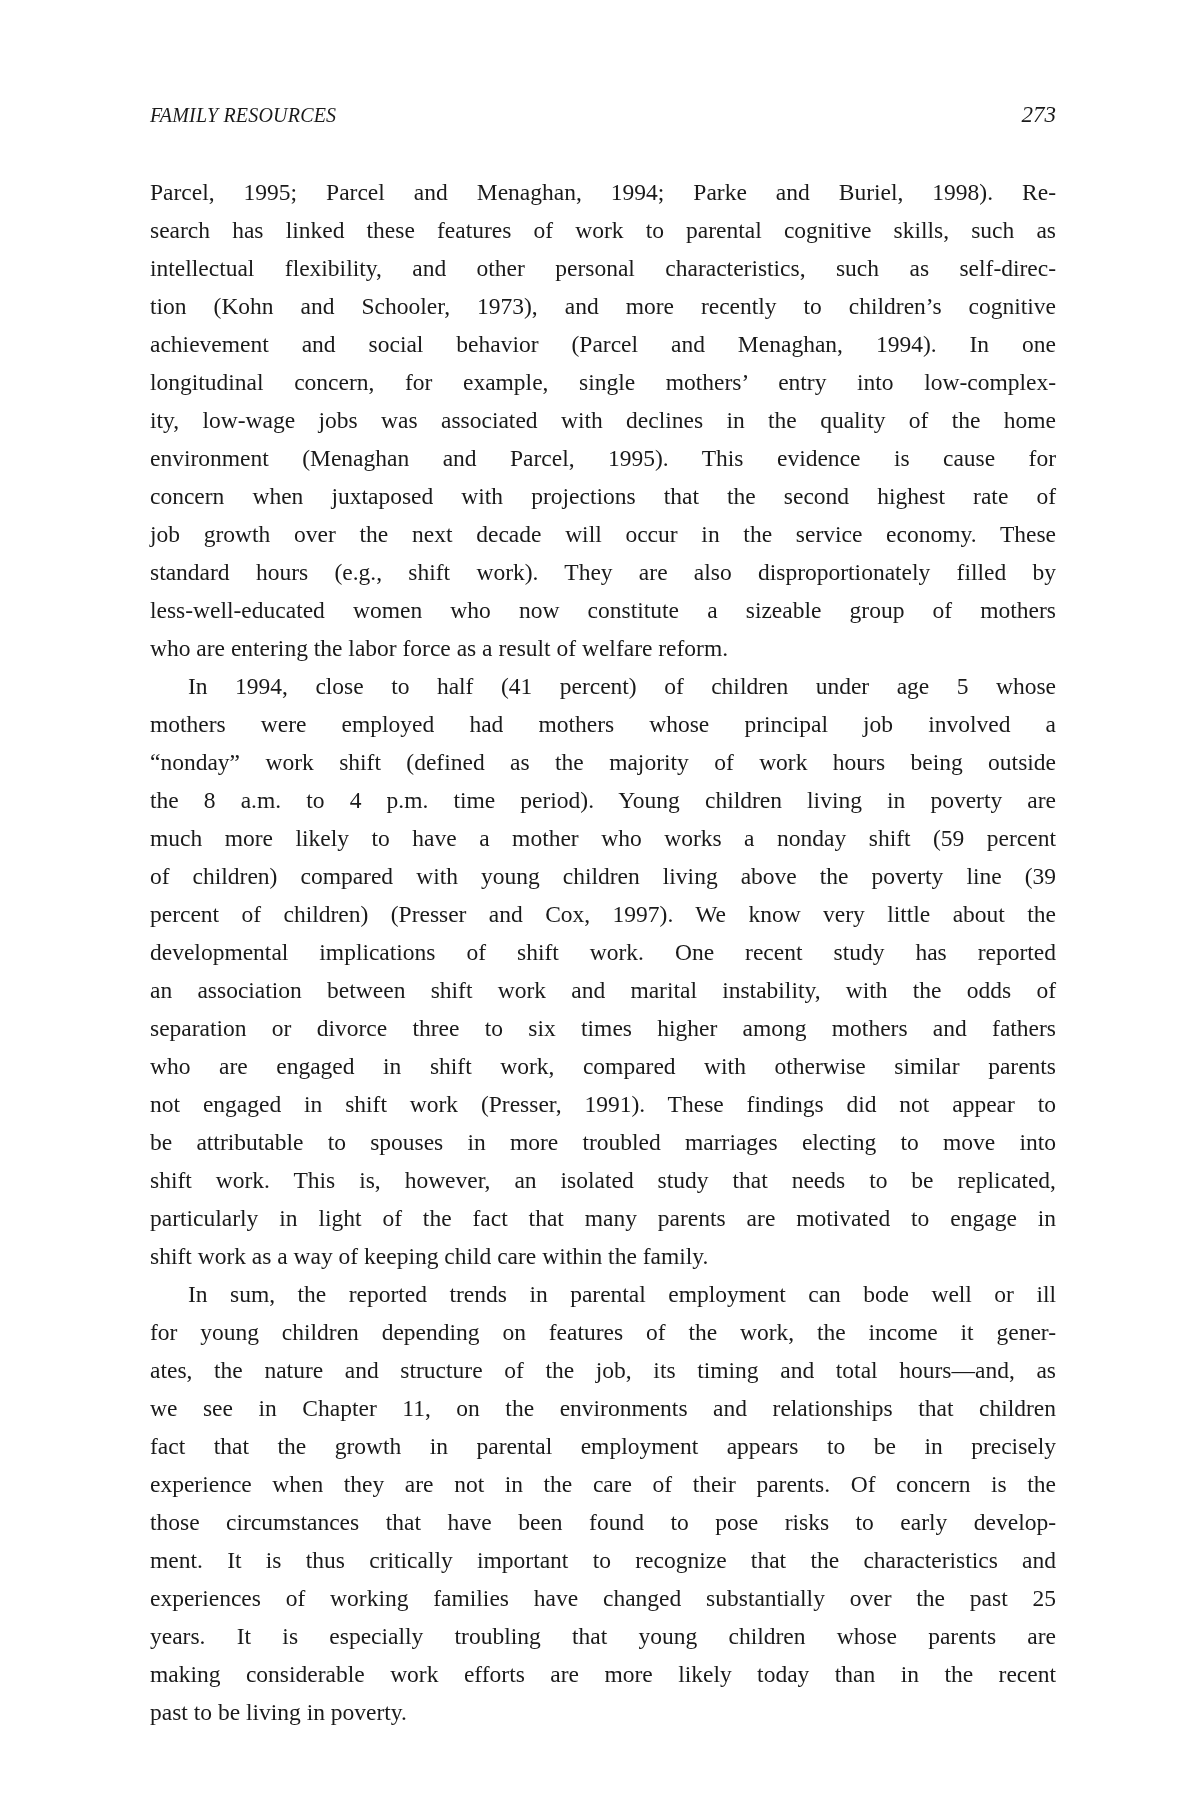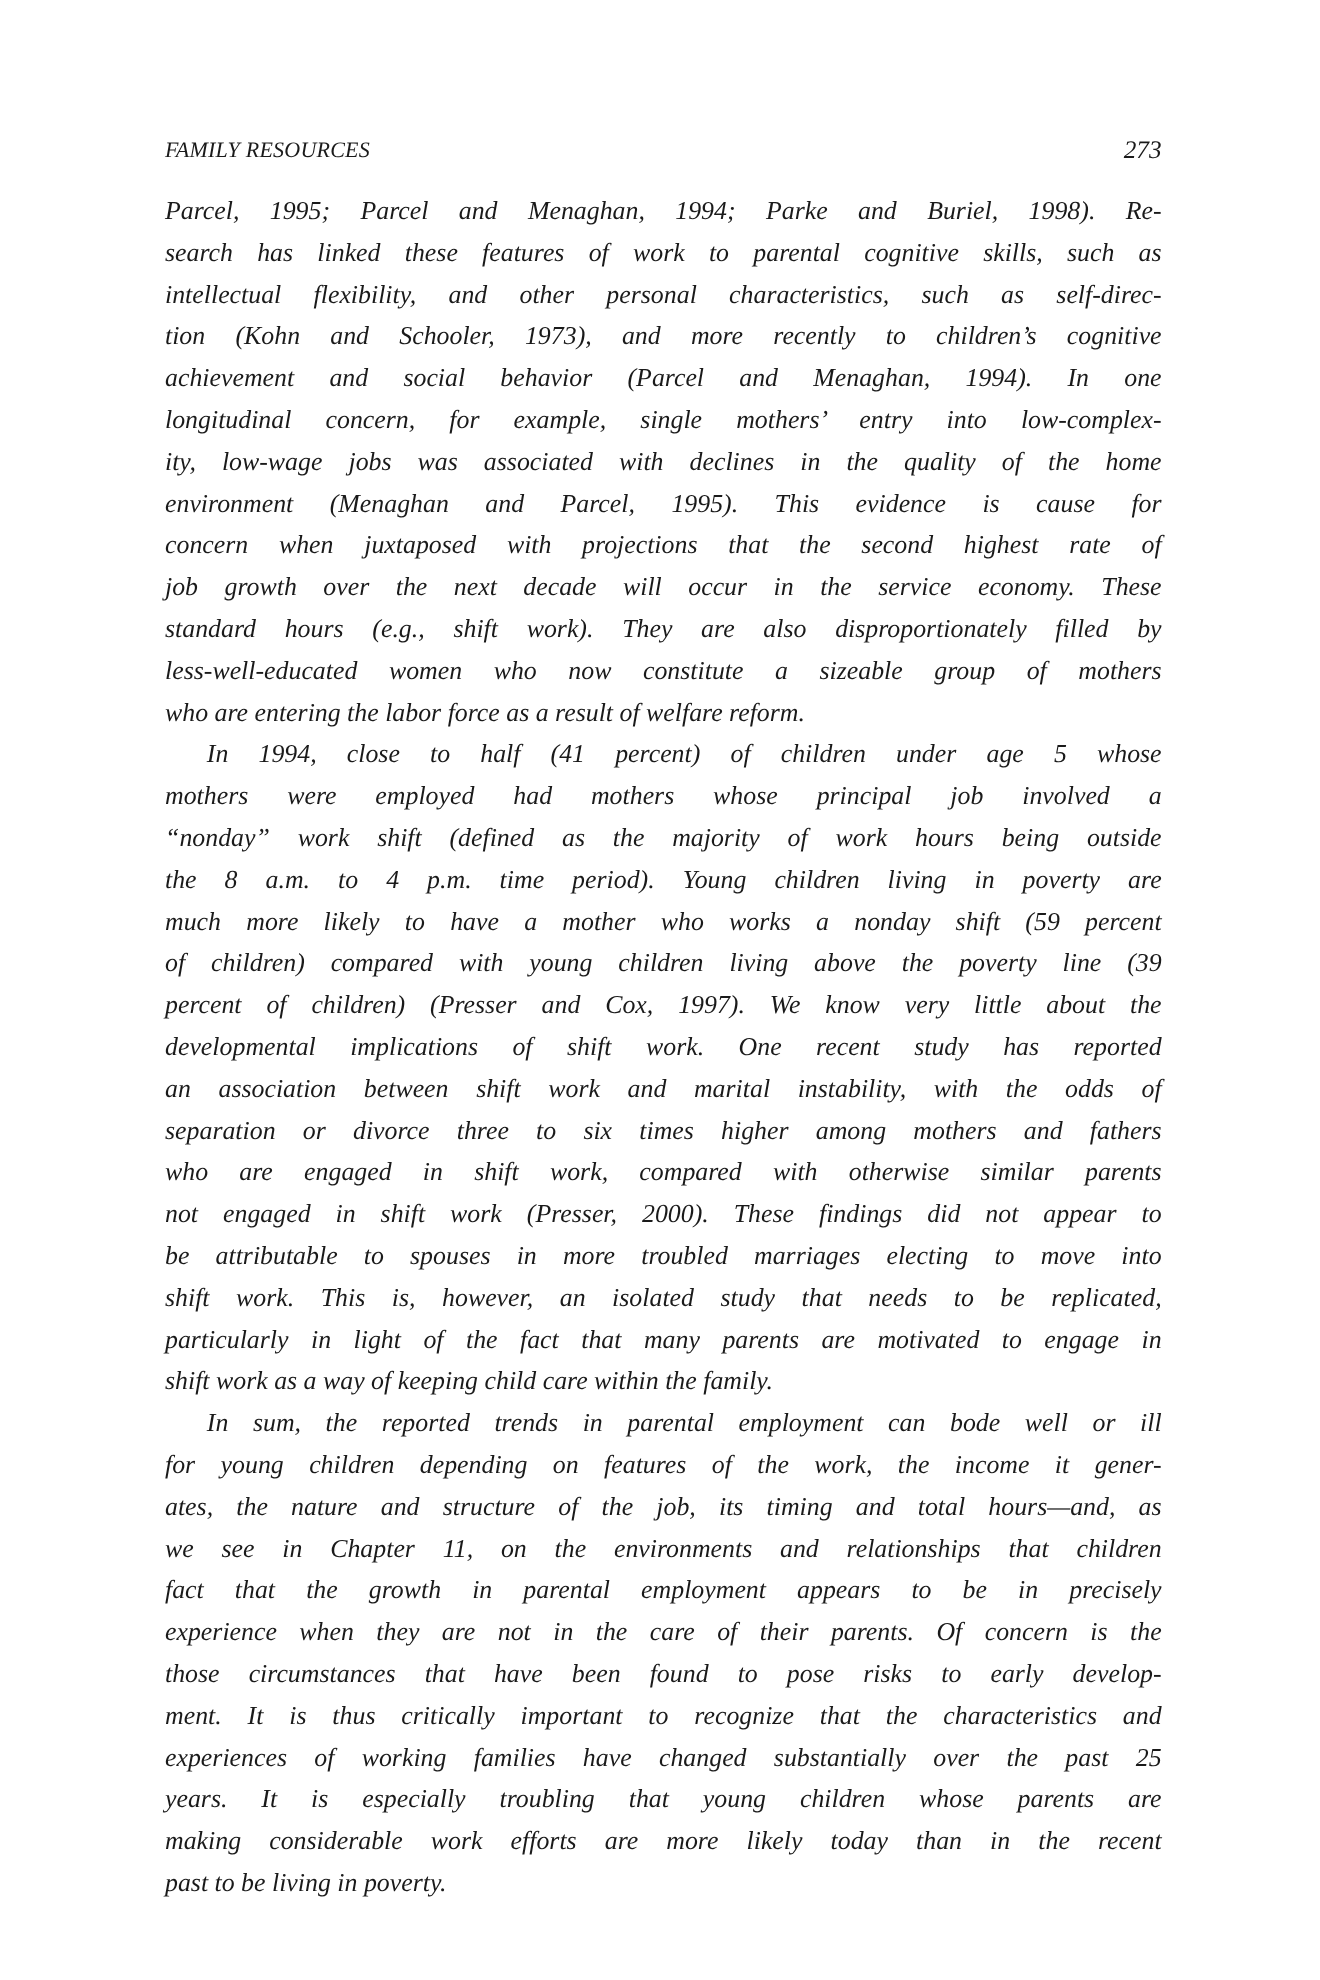--- a/index.html
+++ b/index.html
@@ -16,21 +16,21 @@
     font-family: "Liberation Serif", "DejaVu Serif", serif;
   }
   .page {
     position: absolute;
     left: 150px;
     top: 0;
     width: 906px;
   }
   .running-head {
     position: absolute;
-    top: 126px;
+    top: 104px;
     left: 0;
     width: 906px;
     height: 30px;
   }
   .running-title {
     position: absolute;
     left: 0;
     top: 0;
     font-style: italic;
     font-size: 20px;
@@ -51,21 +51,20 @@
   }
   .line {
     display: block;
     height: 38px;
     line-height: 38px;
     font-size: 23.5px;
     text-align: justify;
     text-align-last: justify;
     white-space: nowrap;
     overflow: visible;
-    font-style: italic;
   }
   .line.last {
     text-align-last: left;
   }
   .line.indent {
     padding-left: 38px;
   }
   
   .line span.t {
     display: block;
@@ -159,21 +158,21 @@
       <div class="line">
           <span class="t">an association between shift work and marital instability, with the odds of</span>
         </div>
       <div class="line">
           <span class="t">separation or divorce three to six times higher among mothers and fathers</span>
         </div>
       <div class="line">
           <span class="t">who are engaged in shift work, compared with otherwise similar parents</span>
         </div>
       <div class="line">
-          <span class="t">not engaged in shift work (Presser, 2000). These findings did not appear to</span>
+          <span class="t">not engaged in shift work (Presser, 1991). These findings did not appear to</span>
         </div>
       <div class="line">
           <span class="t">be attributable to spouses in more troubled marriages electing to move into</span>
         </div>
       <div class="line">
           <span class="t">shift work. This is, however, an isolated study that needs to be replicated,</span>
         </div>
       <div class="line">
           <span class="t">particularly in light of the fact that many parents are motivated to engage in</span>
         </div>

